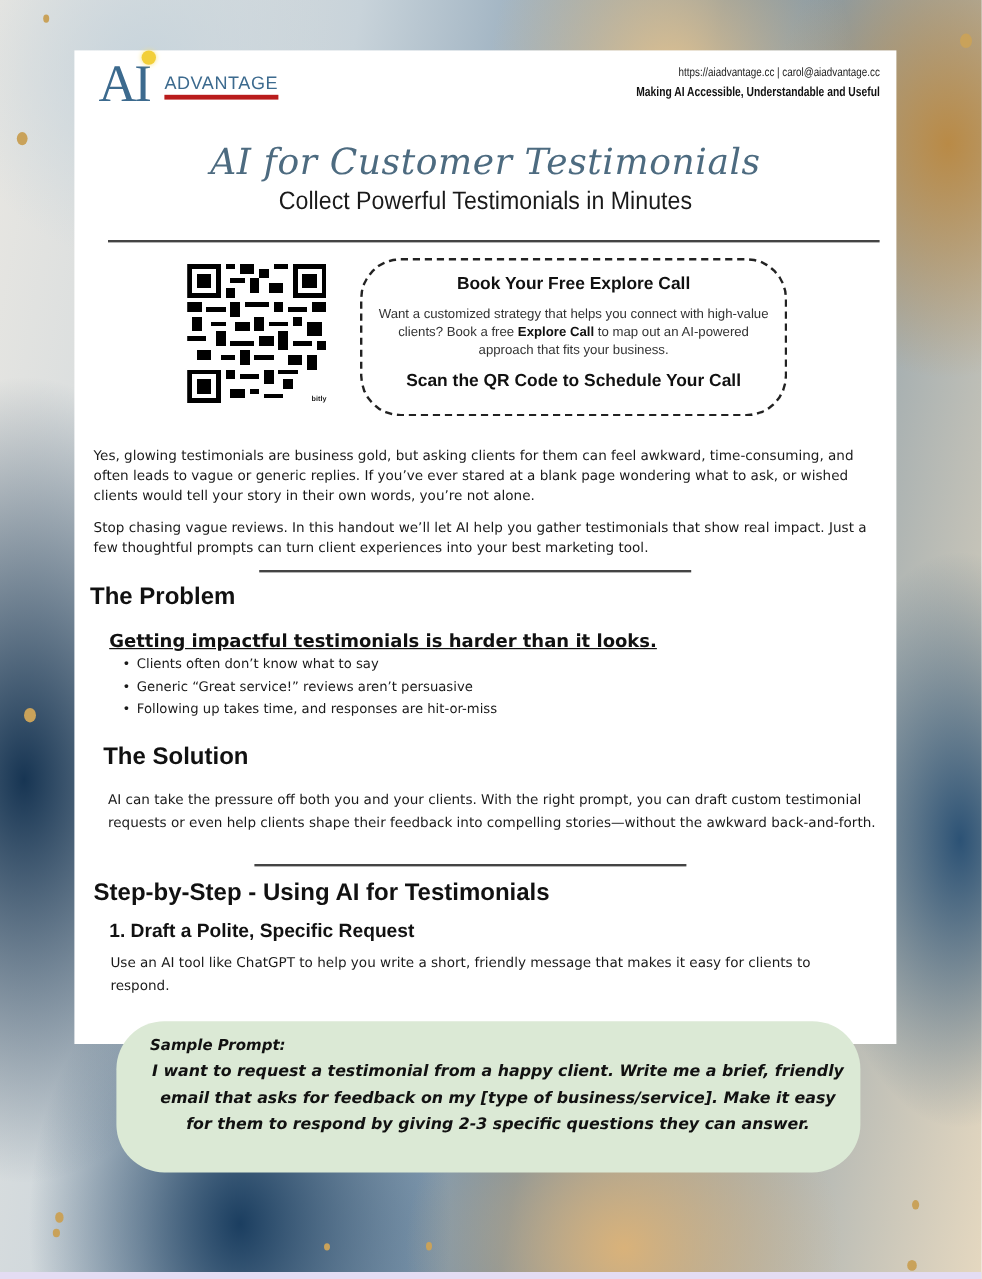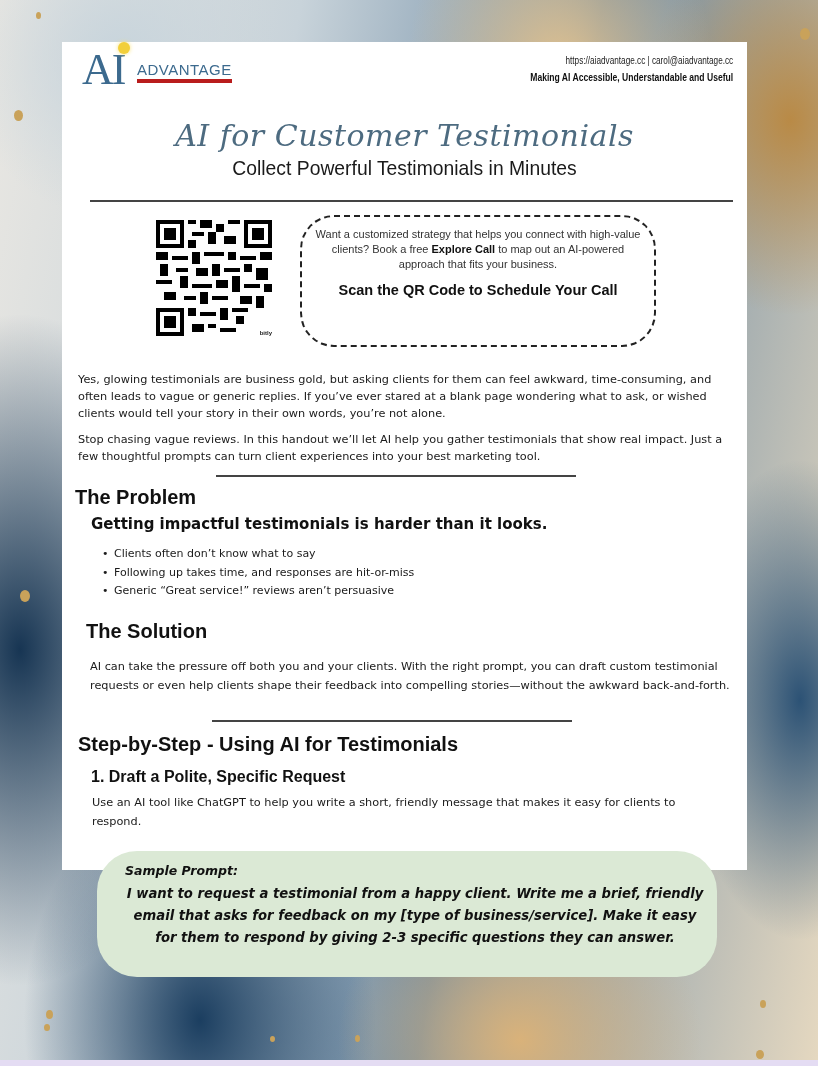--- a/index.html
+++ b/index.html
@@ -53,21 +53,21 @@
   .hr-mid { position: absolute; height: 1.5px; background: #444; }
   .hr-mid.a { left: 154px; width: 360px; top: 433px; }
   .hr-mid.b { left: 150px; width: 360px; top: 678px; }
 
   .h2 { position: absolute; font-size: 20px; font-weight: bold; color: #111; }
   .h2.problem { left: 13px; top: 444px; }
   .h2.solution { left: 24px; top: 578px; }
   .h2.steps { left: 16px; top: 691px; }
 
   .h3 { position: absolute; font-family: "DejaVu Sans", sans-serif; font-weight: bold; font-size: 15px; color: #111; }
-  .h3.problem-sub { left: 29px; top: 473px; }
+  .h3.problem-sub { left: 29px; top: 483px; text-decoration: underline; }
   .h4 { position: absolute; left: 29px; top: 726px; font-size: 16px; font-weight: bold; color: #111; }
 
   .bullets { position: absolute; left: 40px; top: 503px; list-style: none; font-family: "DejaVu Sans", sans-serif; font-size: 11px; line-height: 18.5px; color: #1a1a1a; }
   .bullets li::before { content: "•"; display: inline-block; width: 12px; margin-left: 0; }
 
   .para.solution-text { left: 28px; width: 640px; top: 615px; line-height: 19px; }
   .para.step1-text { left: 30px; width: 630px; top: 751px; line-height: 19px; }
 
   .prompt-box { position: absolute; left: 35px; top: 809px; width: 620px; height: 126px; background: #dbe9d5; border-radius: 40px; }
   .prompt-label { position: absolute; left: 28px; top: 12px; font-family: "DejaVu Sans", sans-serif; font-style: italic; font-weight: bold; font-size: 12.5px; color: #111; }
@@ -160,34 +160,35 @@
         <rect x="20" y="24" width="2" height="2"></rect>
           <rect x="9" y="26" width="3" height="2"></rect>
           <rect x="13" y="26" width="2" height="1"></rect>
           <rect x="16" y="27" width="4" height="1"></rect>
       </g>
     </svg>
     <span class="qr-label">bitly</span>
   </div>
 
   <div class="cta">
+    <div class="cta-title">Book Your Free Explore Call</div>
     <div class="cta-body"><span>Want a customized strategy that helps you connect with high-value clients? Book a free </span><b>Explore Call</b><span> to map out an AI-powered approach that fits your business.</span></div>
     <div class="cta-scan">Scan the QR Code to Schedule Your Call</div>
   </div>
 
   <p class="para p1">Yes, glowing testimonials are business gold, but asking clients for them can feel awkward, time-consuming, and often leads to vague or generic replies. If you’ve ever stared at a blank page wondering what to ask, or wished clients would tell your story in their own words, you’re not alone.</p>
   <p class="para p2">Stop chasing vague reviews. In this handout we’ll let AI help you gather testimonials that show real impact. Just a few thoughtful prompts can turn client experiences into your best marketing tool.</p>
   <div class="hr-mid a"></div>
 
   <h2 class="h2 problem">The Problem</h2>
   <h3 class="h3 problem-sub">Getting impactful testimonials is harder than it looks.</h3>
   <ul class="bullets">
     <li>Clients often don’t know what to say</li>
+    <li>Generic “Great service!” reviews aren’t persuasive</li>
     <li>Following up takes time, and responses are hit-or-miss</li>
-    <li>Generic “Great service!” reviews aren’t persuasive</li>
   </ul>
 
   <h2 class="h2 solution">The Solution</h2>
   <p class="para solution-text">AI can take the pressure off both you and your clients. With the right prompt, you can draft custom testimonial requests or even help clients shape their feedback into compelling stories—without the awkward back-and-forth.</p>
   <div class="hr-mid b"></div>
 
   <h2 class="h2 steps">Step-by-Step - Using AI for Testimonials</h2>
   <h4 class="h4">1. Draft a Polite, Specific Request</h4>
   <p class="para step1-text"> Use an AI tool like ChatGPT to help you write a short, friendly message that makes it easy for clients to respond.</p>
 

